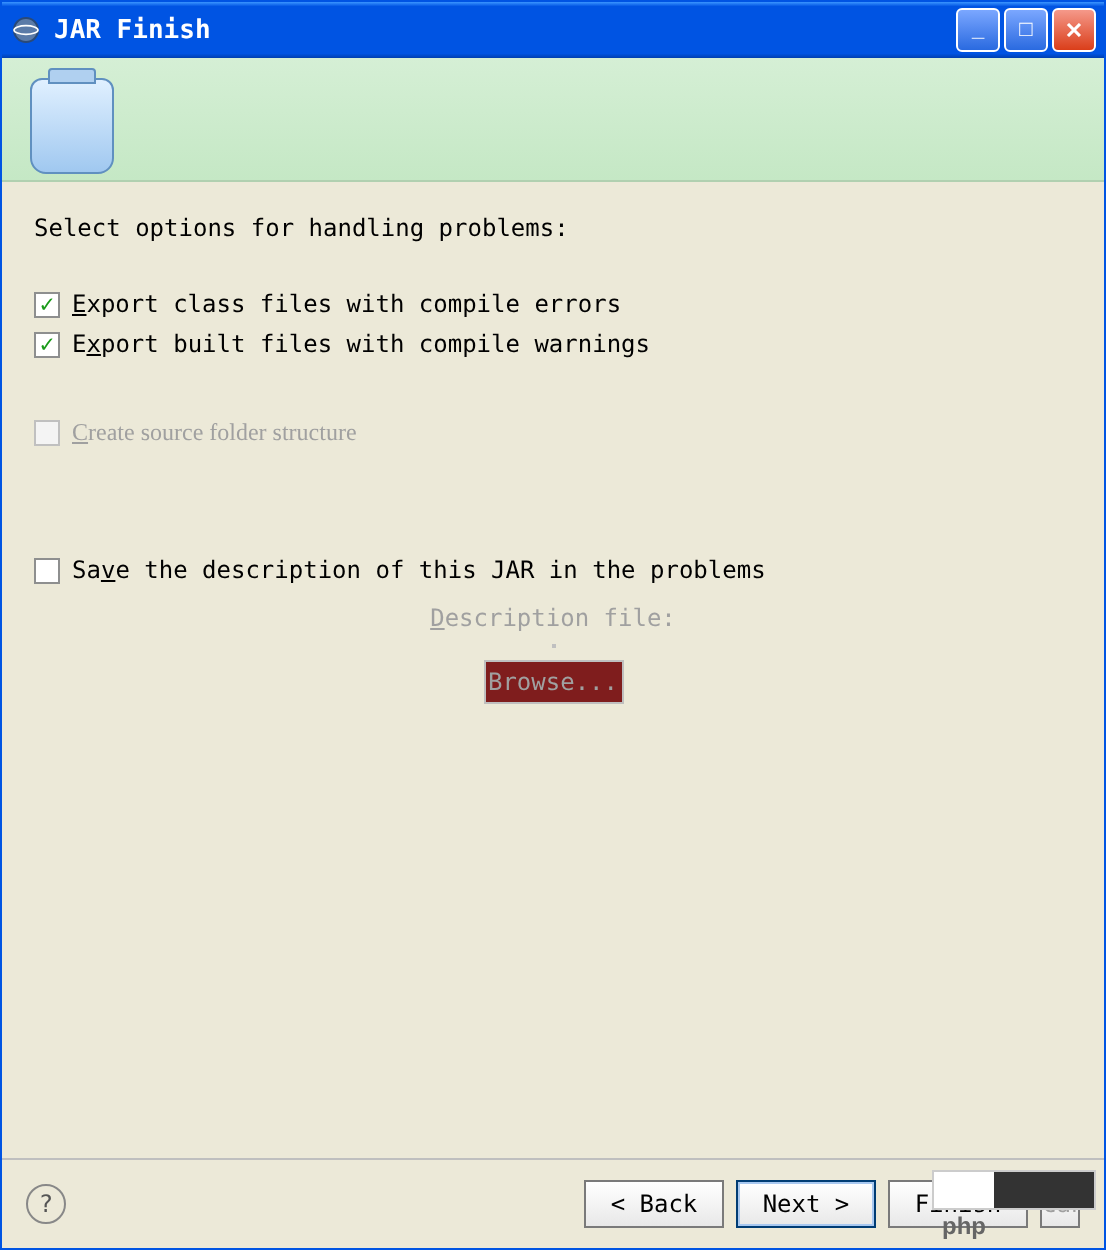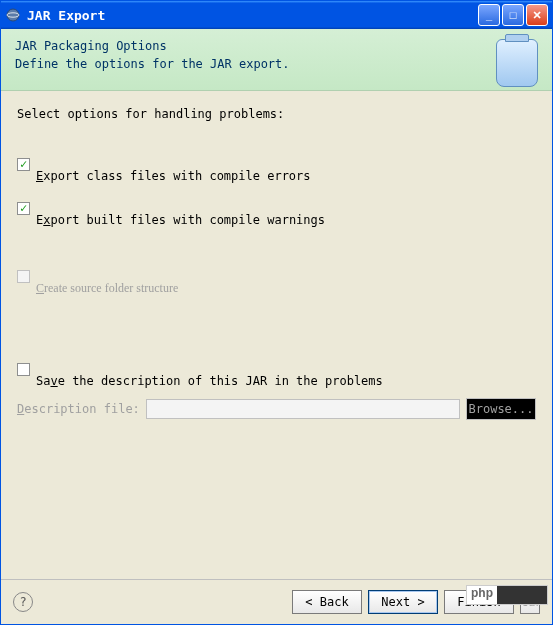--- a/index.html
+++ b/index.html
@@ -114,41 +114,42 @@
   color: #1a9a1a;
   font-weight: bold;
 }
 .checkbox.disabled {
   border-color: #c0c0c0;
   background: #f4f4f4;
 }
 .checkbox.disabled.checked::after {
   color: #a0a0a0;
 }
-.check-label { color: #000; margin-top: 24px; }
+.check-label { color: #000; }
 .check-label.disabled { color: #a0a0a0; font-family: Liberation Serif, serif; }
 .check-label u { text-decoration: underline; }
 .spacer { height: 24px; }
 .desc-row {
   display: flex;
   align-items: center;
   gap: 6px;
   margin-top: 10px;
+  flex-direction: column;
 }
 .desc-label { color: #a0a0a0; }
 .desc-input {
   flex: 1;
   height: 20px;
   border: 1px solid #c0c0c0;
   background: #f4f4f4;
 }
 .browse-btn {
   width: 70px; height: 22px;
   border: 1px solid #bfbfbf;
-  background: #000000;
+  background: #7f1d1d;
   color: #a0a0a0;
   font-family: inherit;
   font-size: 12px;
 }
 .footer {
   border-top: 1px solid #bfbfbf;
   padding: 10px 12px;
   display: flex;
   align-items: center;
   gap: 6px;
@@ -180,21 +181,21 @@
   right: 5px;
   bottom: 20px;
   display: flex;
   align-items: stretch;
   height: 20px;
   border: 1px solid #ccc;
   background: #fff;
 }
 .php-badge .php {
   color: #666;
-  padding: 0 4px;
+  padding: 20px 4px;
   font-family: Arial, sans-serif;
   font-weight: bold;
   font-size: 12px;
   text-align: right;
 }
 .php-badge .bar {
   width: 50px;
   background: #333;
 }
 </style>
@@ -202,33 +203,29 @@
 <body>
 
 <div class="window">
   <div class="titlebar">
     <span class="app-icon">
       <svg width="14" height="14" viewBox="0 0 14 14">
           <circle cx="7" cy="7" r="6" fill="#5b7ba8" stroke="#2a4a78"></circle>
           <ellipse cx="7" cy="7" rx="6" ry="2.2" fill="none" stroke="#fff" stroke-width="0.8"></ellipse>
         </svg>
     </span>
-    <span class="title">JAR Export</span>
+    <span class="title">JAR Finish</span>
     <div class="win-btns">
       <div class="win-btn win-min">_</div>
       <div class="win-btn win-max">□</div>
       <div class="win-btn win-close">✕</div>
     </div>
   </div>
 
   <div class="banner">
-    <div class="banner-text">
-      <div class="banner-title">JAR Packaging Options</div>
-      <div class="banner-desc">Define the options for the JAR export.</div>
-    </div>
     <div class="jar-icon"></div>
   </div>
 
   <div class="content">
     <div class="section-label">Select options for handling problems:</div>
 
     <div class="check-row">
       <span class="checkbox checked"></span>
       <span class="check-label"><u>E</u><span>xport class files with compile errors</span></span>
     </div>

